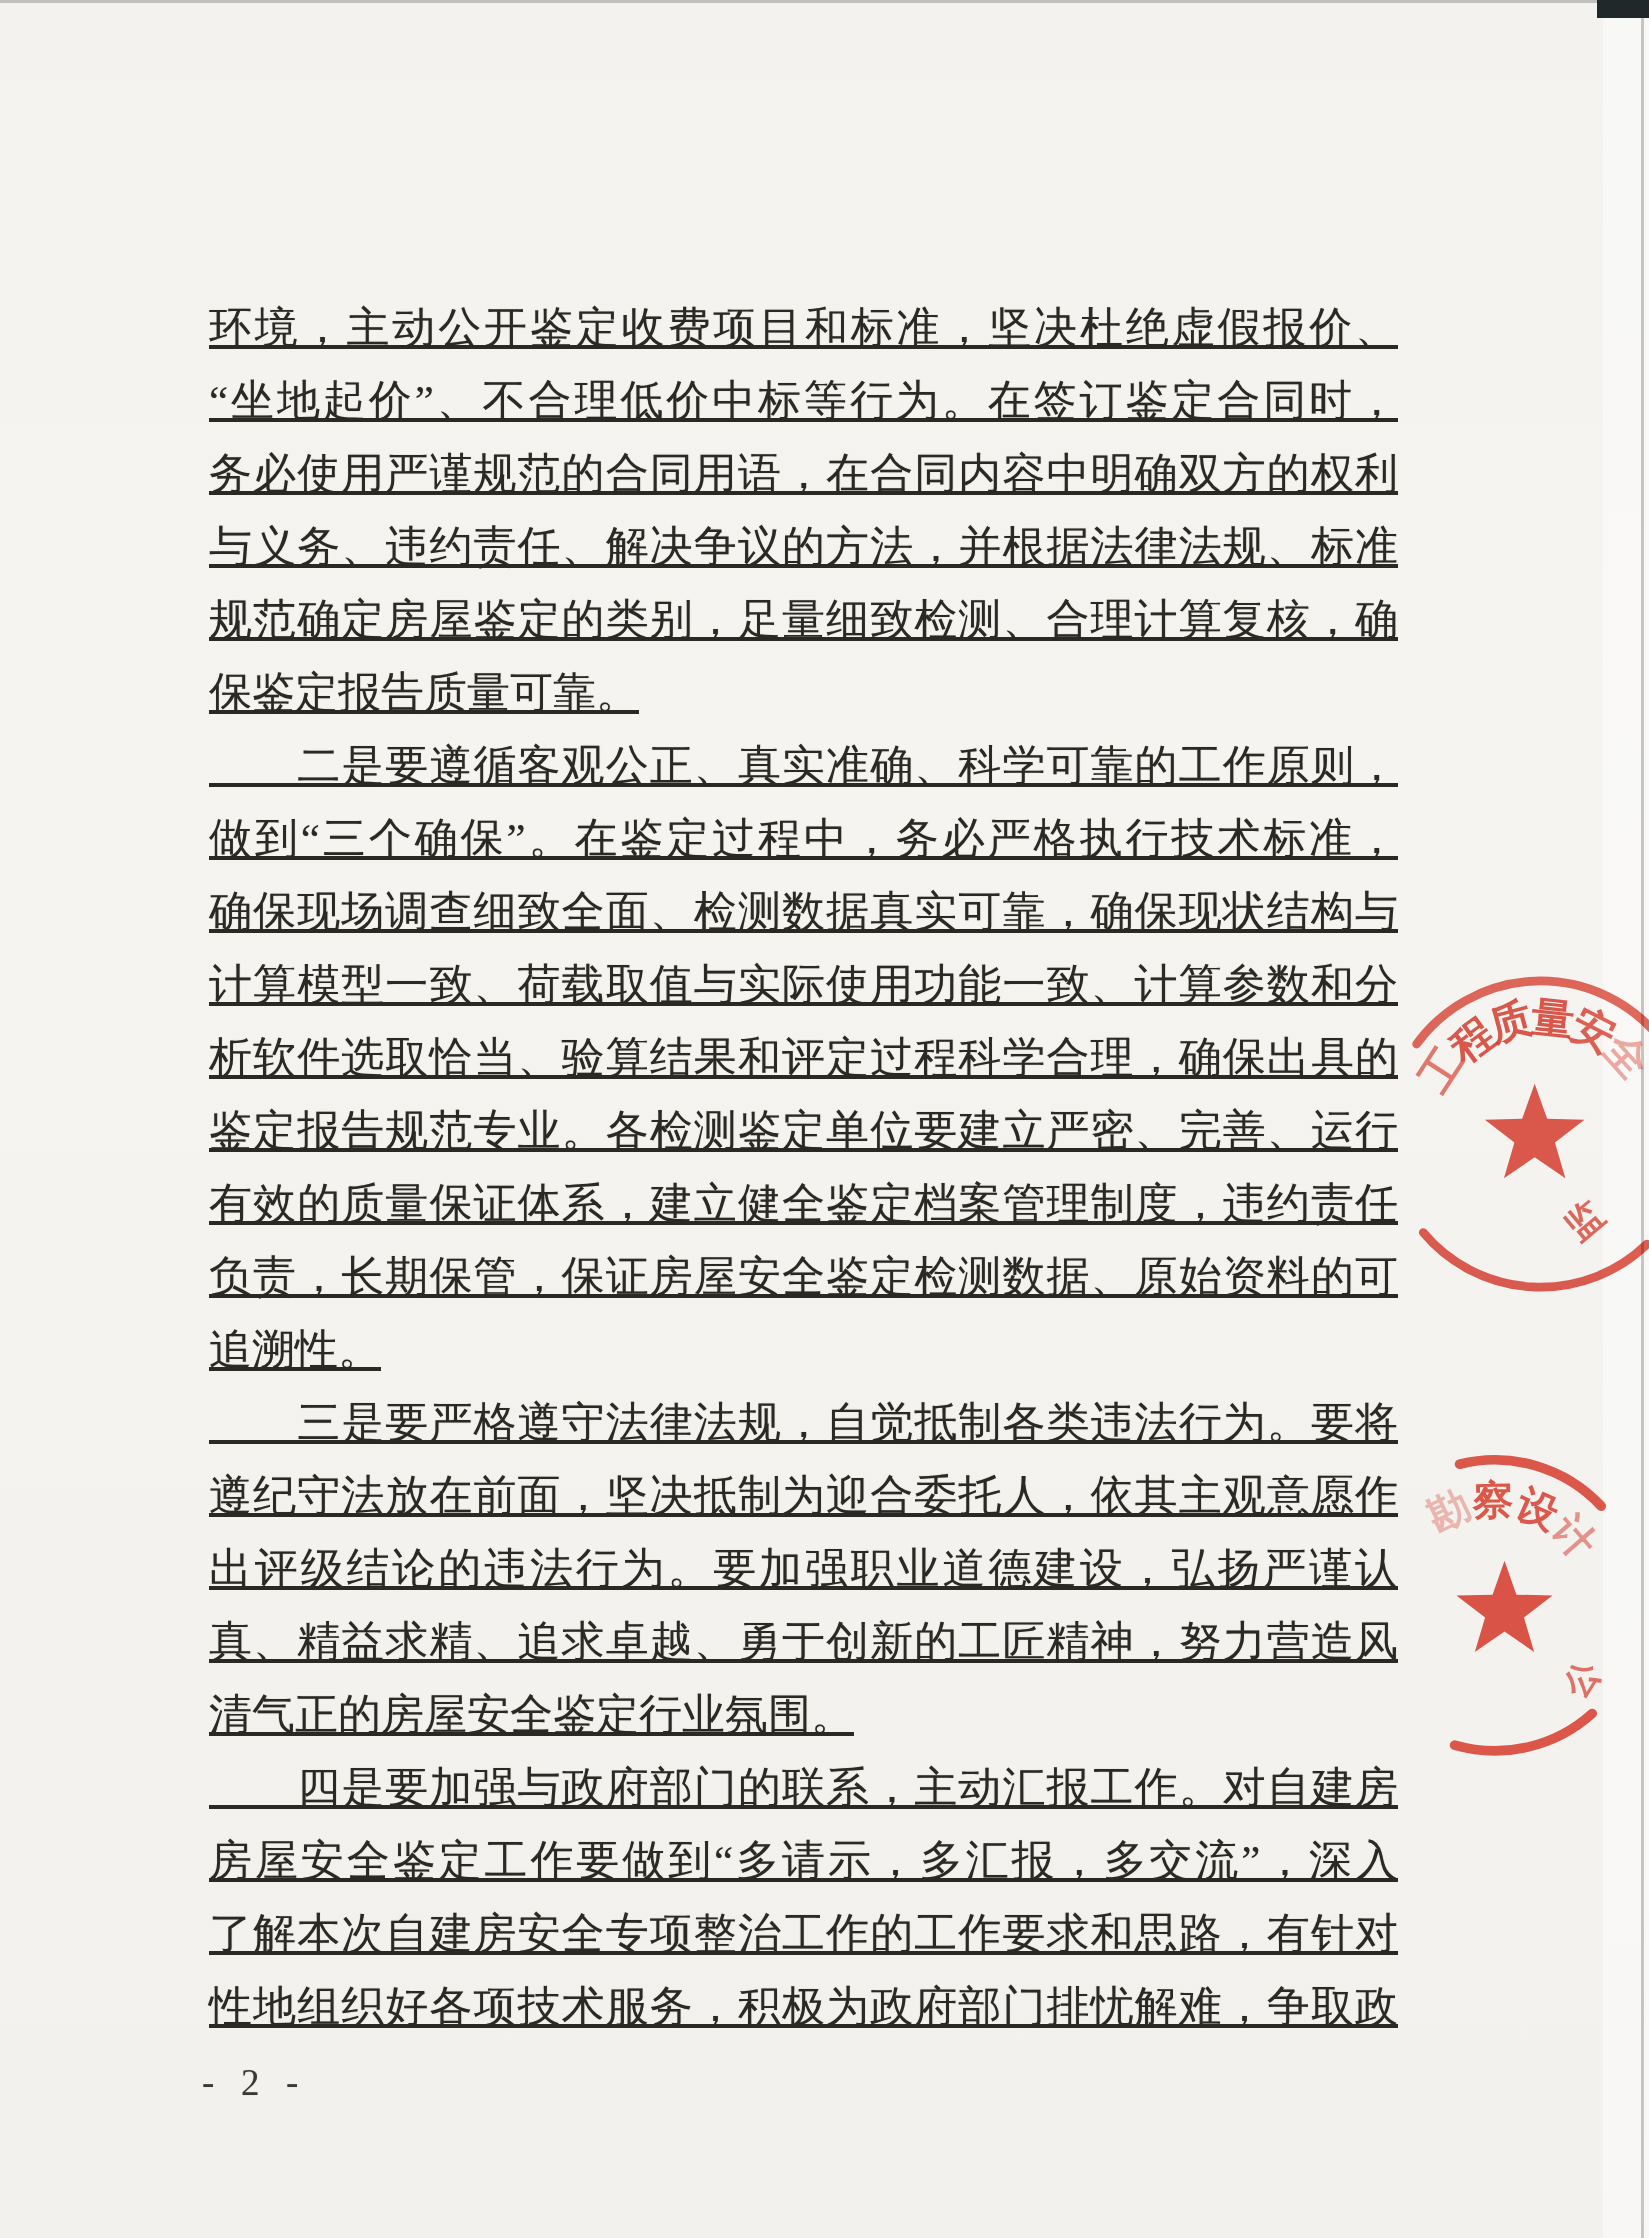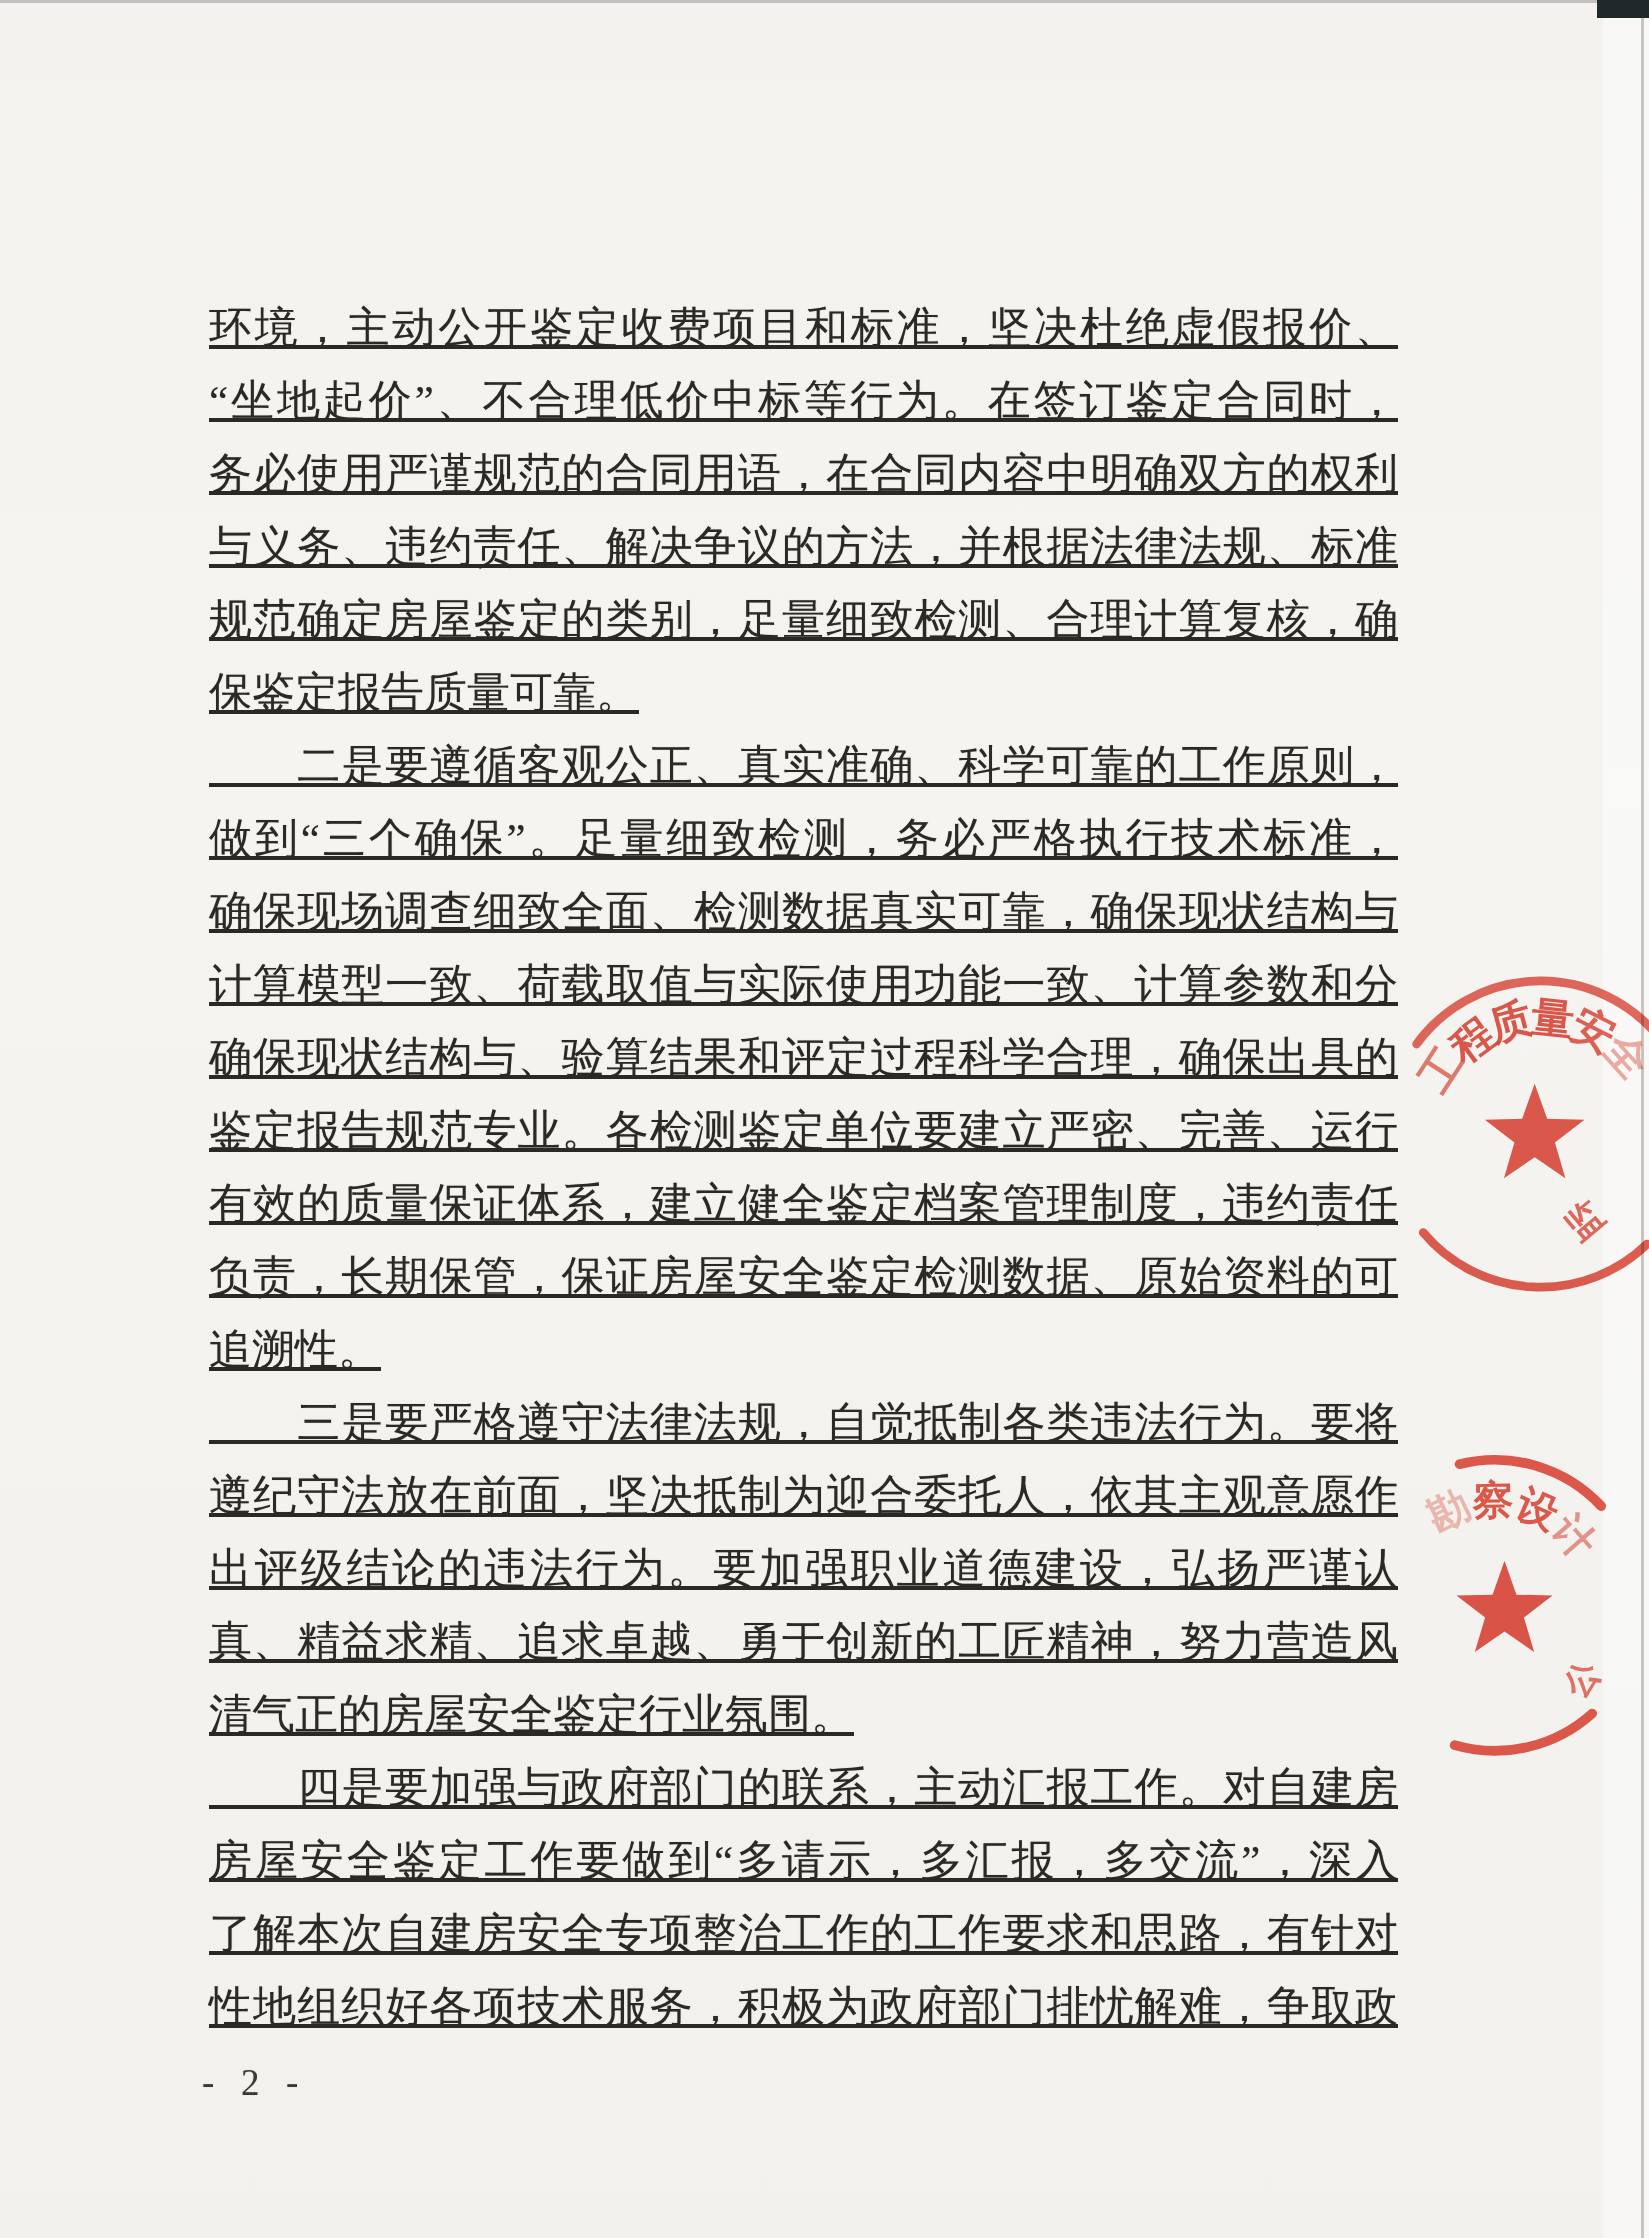--- a/index.html
+++ b/index.html
@@ -52,24 +52,24 @@
   <div class="corner-block"></div>
 
   <div class="text-block">
     <div class="line">环境，主动公开鉴定收费项目和标准，坚决杜绝虚假报价、</div>
     <div class="line">“坐地起价”、不合理低价中标等行为。在签订鉴定合同时，</div>
     <div class="line">务必使用严谨规范的合同用语，在合同内容中明确双方的权利</div>
     <div class="line">与义务、违约责任、解决争议的方法，并根据法律法规、标准</div>
     <div class="line">规范确定房屋鉴定的类别，足量细致检测、合理计算复核，确</div>
     <div class="line end">保鉴定报告质量可靠。</div>
     <div class="line">　　二是要遵循客观公正、真实准确、科学可靠的工作原则，</div>
-    <div class="line">做到“三个确保”。足量细致检测，务必严格执行技术标准，</div>
+    <div class="line">做到“三个确保”。在鉴定过程中，务必严格执行技术标准，</div>
     <div class="line">确保现场调查细致全面、检测数据真实可靠，确保现状结构与</div>
     <div class="line">计算模型一致、荷载取值与实际使用功能一致、计算参数和分</div>
-    <div class="line">确保现状结构与、验算结果和评定过程科学合理，确保出具的</div>
+    <div class="line">析软件选取恰当、验算结果和评定过程科学合理，确保出具的</div>
     <div class="line">鉴定报告规范专业。各检测鉴定单位要建立严密、完善、运行</div>
     <div class="line">有效的质量保证体系，建立健全鉴定档案管理制度，违约责任</div>
     <div class="line">负责，长期保管，保证房屋安全鉴定检测数据、原始资料的可</div>
     <div class="line end">追溯性。</div>
     <div class="line">　　三是要严格遵守法律法规，自觉抵制各类违法行为。要将</div>
     <div class="line">遵纪守法放在前面，坚决抵制为迎合委托人，依其主观意愿作</div>
     <div class="line">出评级结论的违法行为。要加强职业道德建设，弘扬严谨认</div>
     <div class="line">真、精益求精、追求卓越、勇于创新的工匠精神，努力营造风</div>
     <div class="line end">清气正的房屋安全鉴定行业氛围。</div>
     <div class="line">　　四是要加强与政府部门的联系，主动汇报工作。对自建房</div>

